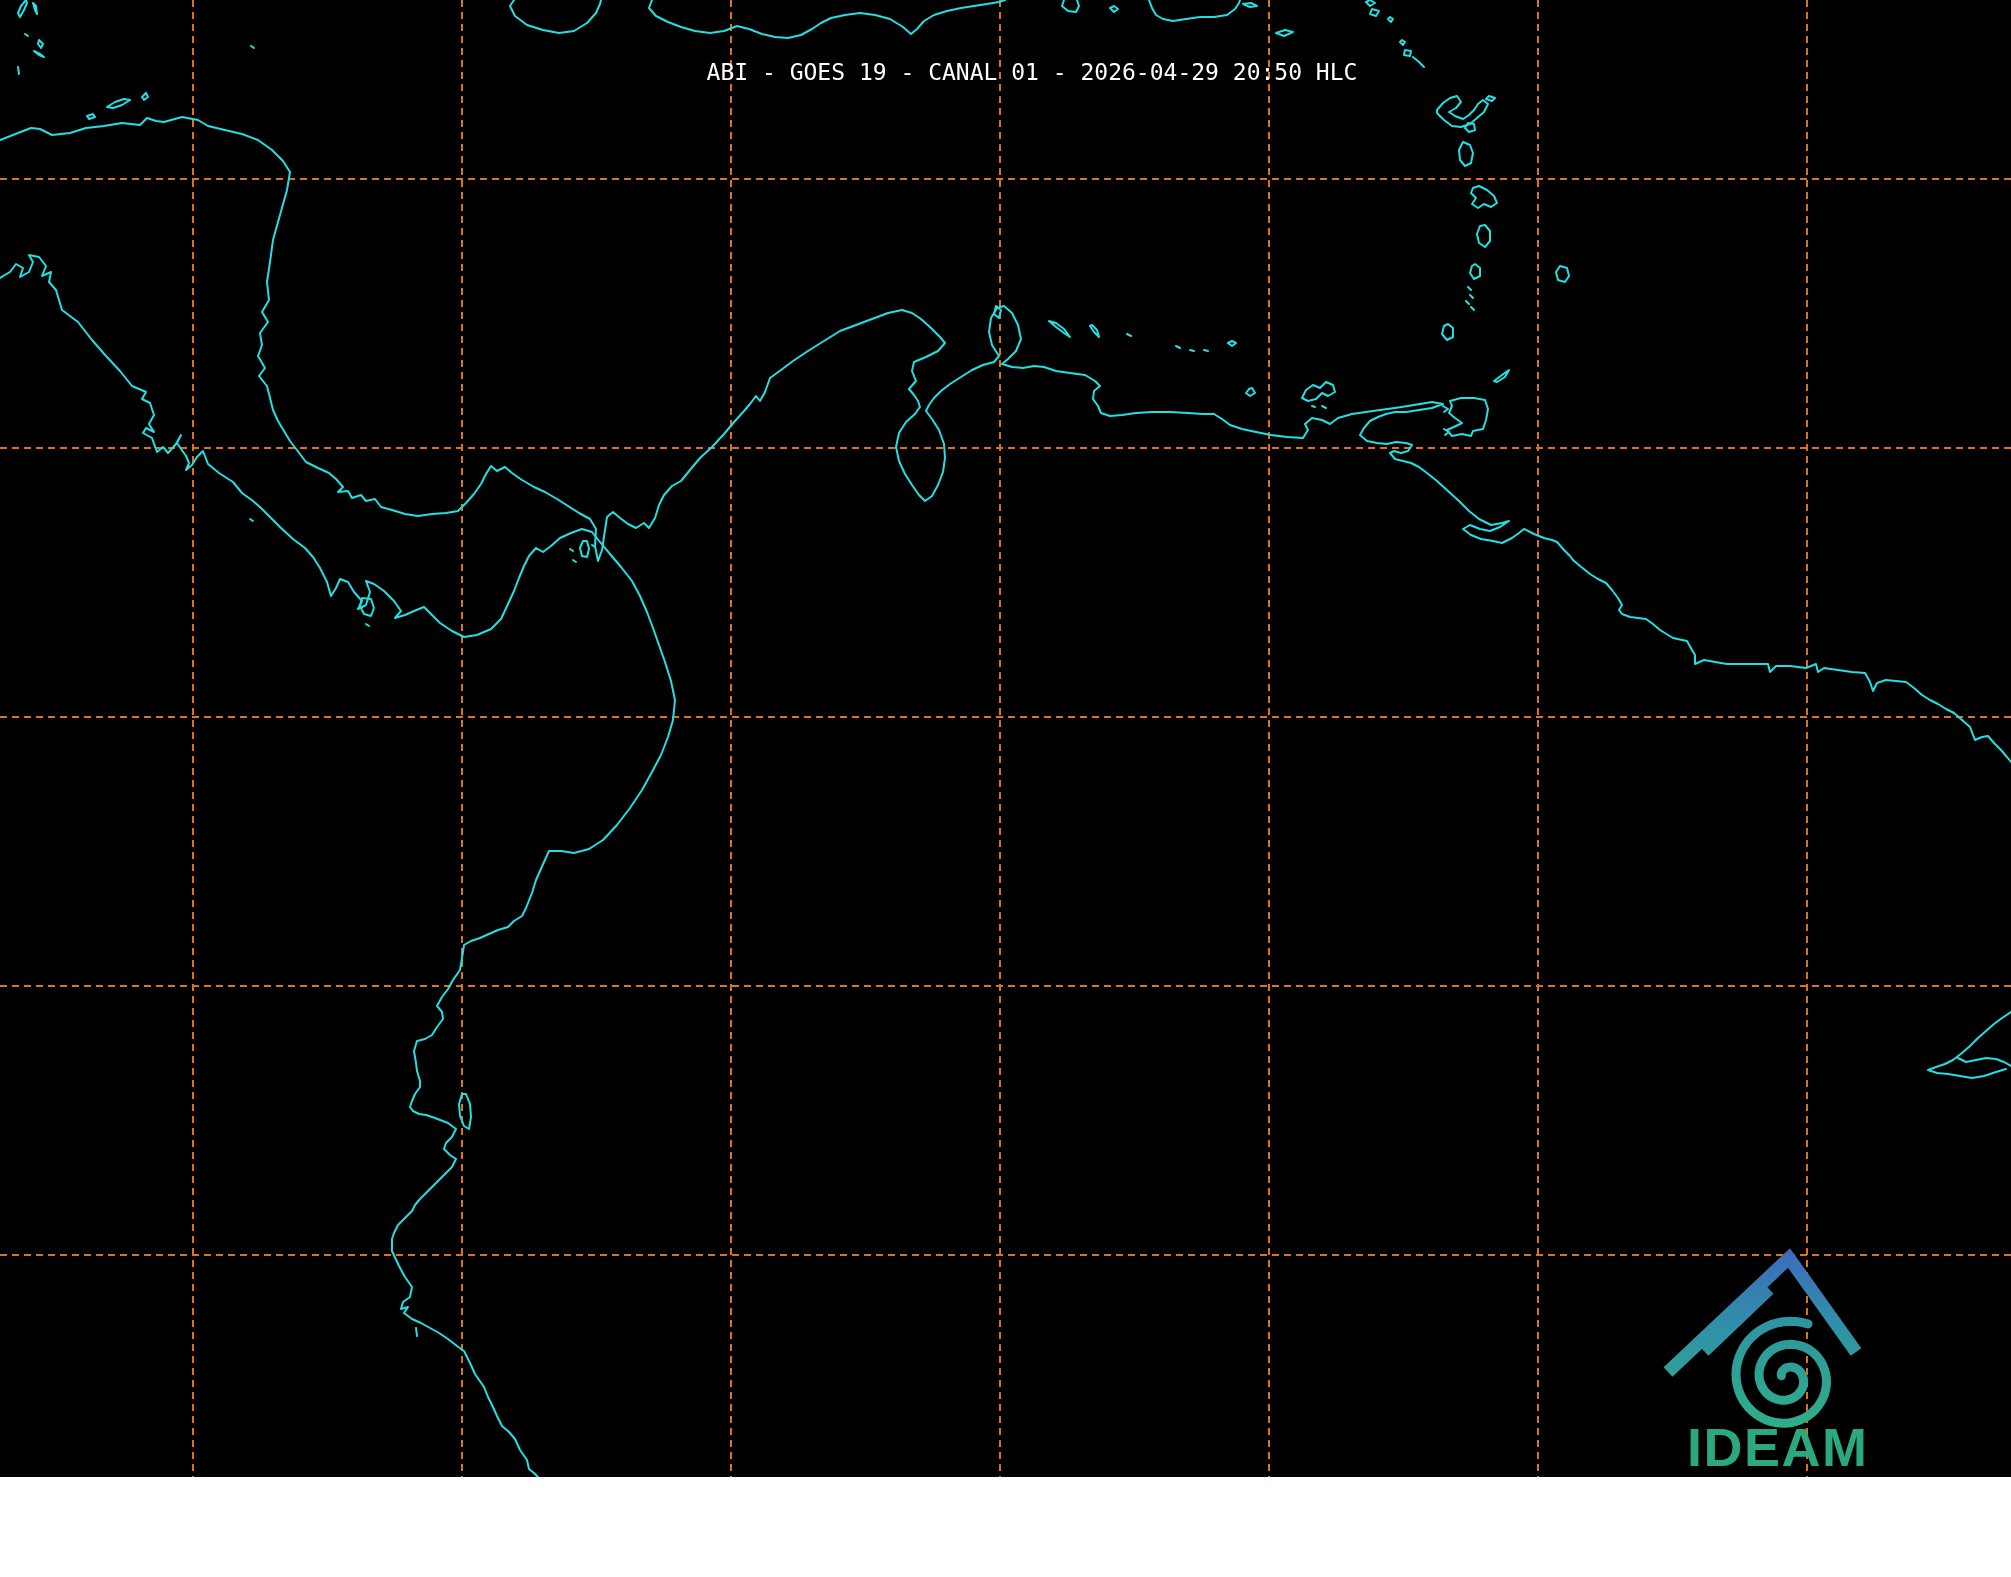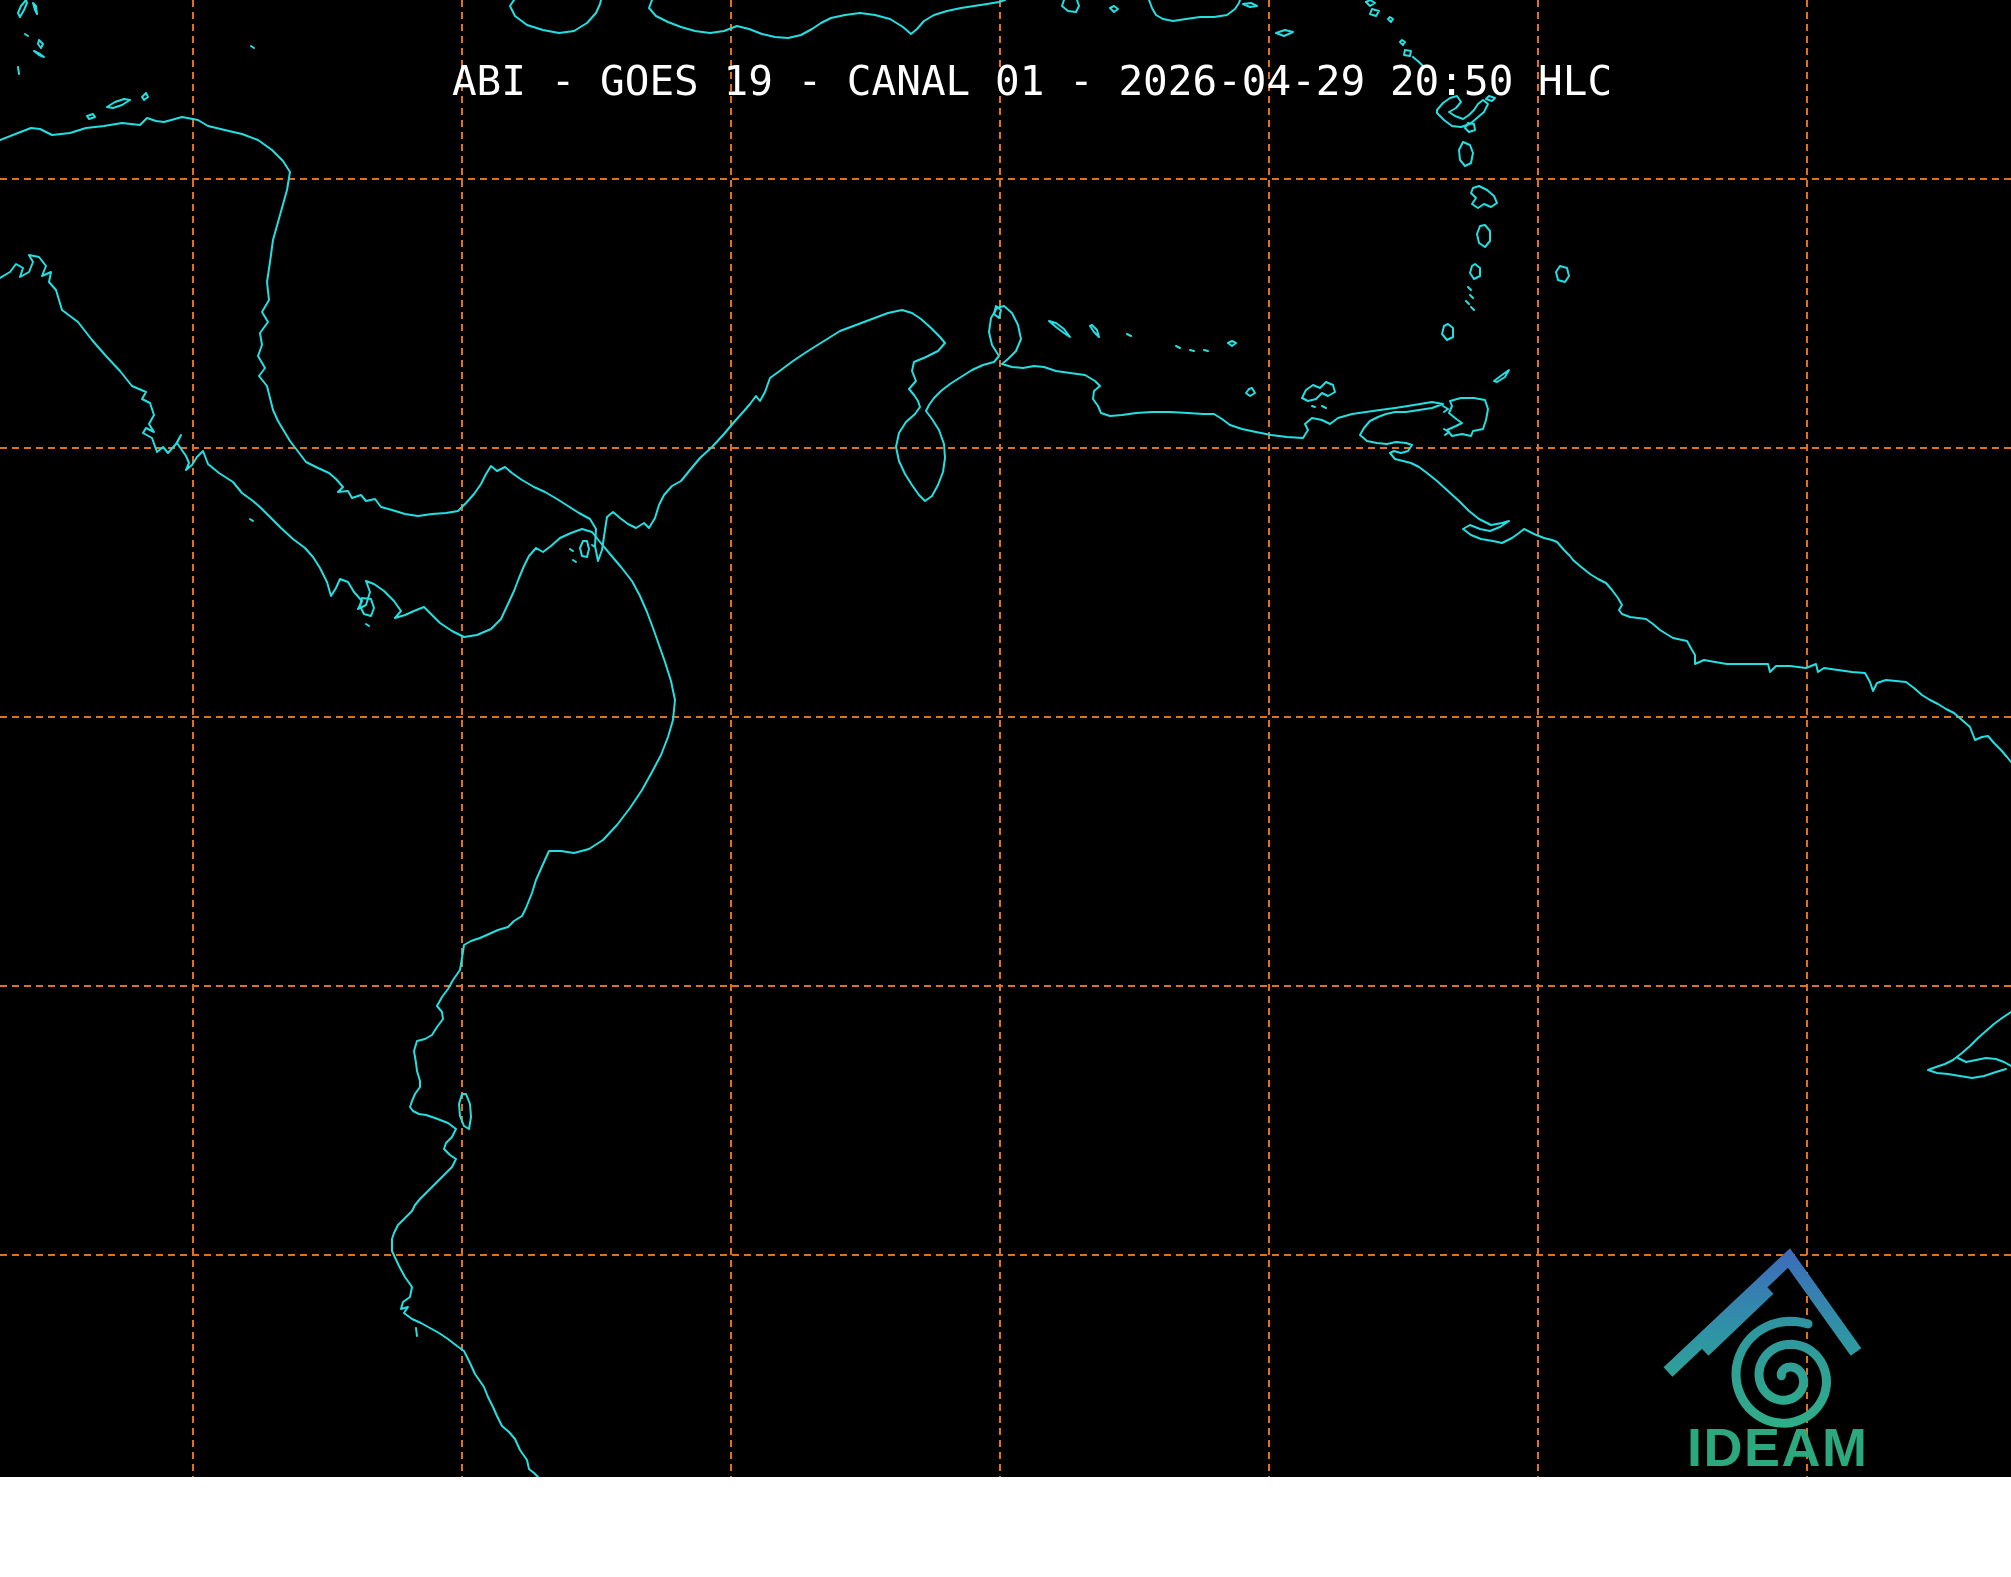--- a/index.html
+++ b/index.html
@@ -10,21 +10,21 @@
   html,body{margin:0;padding:0;}
   body{width:2011px;height:1577px;position:relative;overflow:hidden;
        background:var(--strip_bg);font-family:"DejaVu Sans Mono",monospace;}
   #map-area{position:absolute;left:0;top:0;width:2011px;height:1477px;
             background:var(--background);overflow:hidden;}
   #map-svg{position:absolute;left:0;top:0;}
   .grid-line{stroke:var(--gridline);stroke-width:2;stroke-dasharray:7 5;fill:none;}
   .coast{fill:none;stroke:var(--coastline);stroke-width:2;
          stroke-linejoin:round;stroke-linecap:round;}
   #title{position:absolute;left:1032px;top:61px;transform:translateX(-50%);
-         white-space:nowrap;color:var(--title_text);font-size:41px;line-height:1;}
+         white-space:nowrap;color:var(--title_text);font-size:23px;line-height:1;}
   .logo-text{fill:var(--logo_green);font-family:"Liberation Sans",sans-serif;
              font-weight:bold;font-size:54px;letter-spacing:1.5px;}
   #colorbar-strip{position:absolute;left:0;top:1477px;width:2011px;height:100px;
                   background:var(--strip_bg);}
 </style>
 </head>
 <body>
 
 <div id="map-area">
   <svg id="map-svg" width="2011" height="1477" viewBox="0 0 2011 1477">

